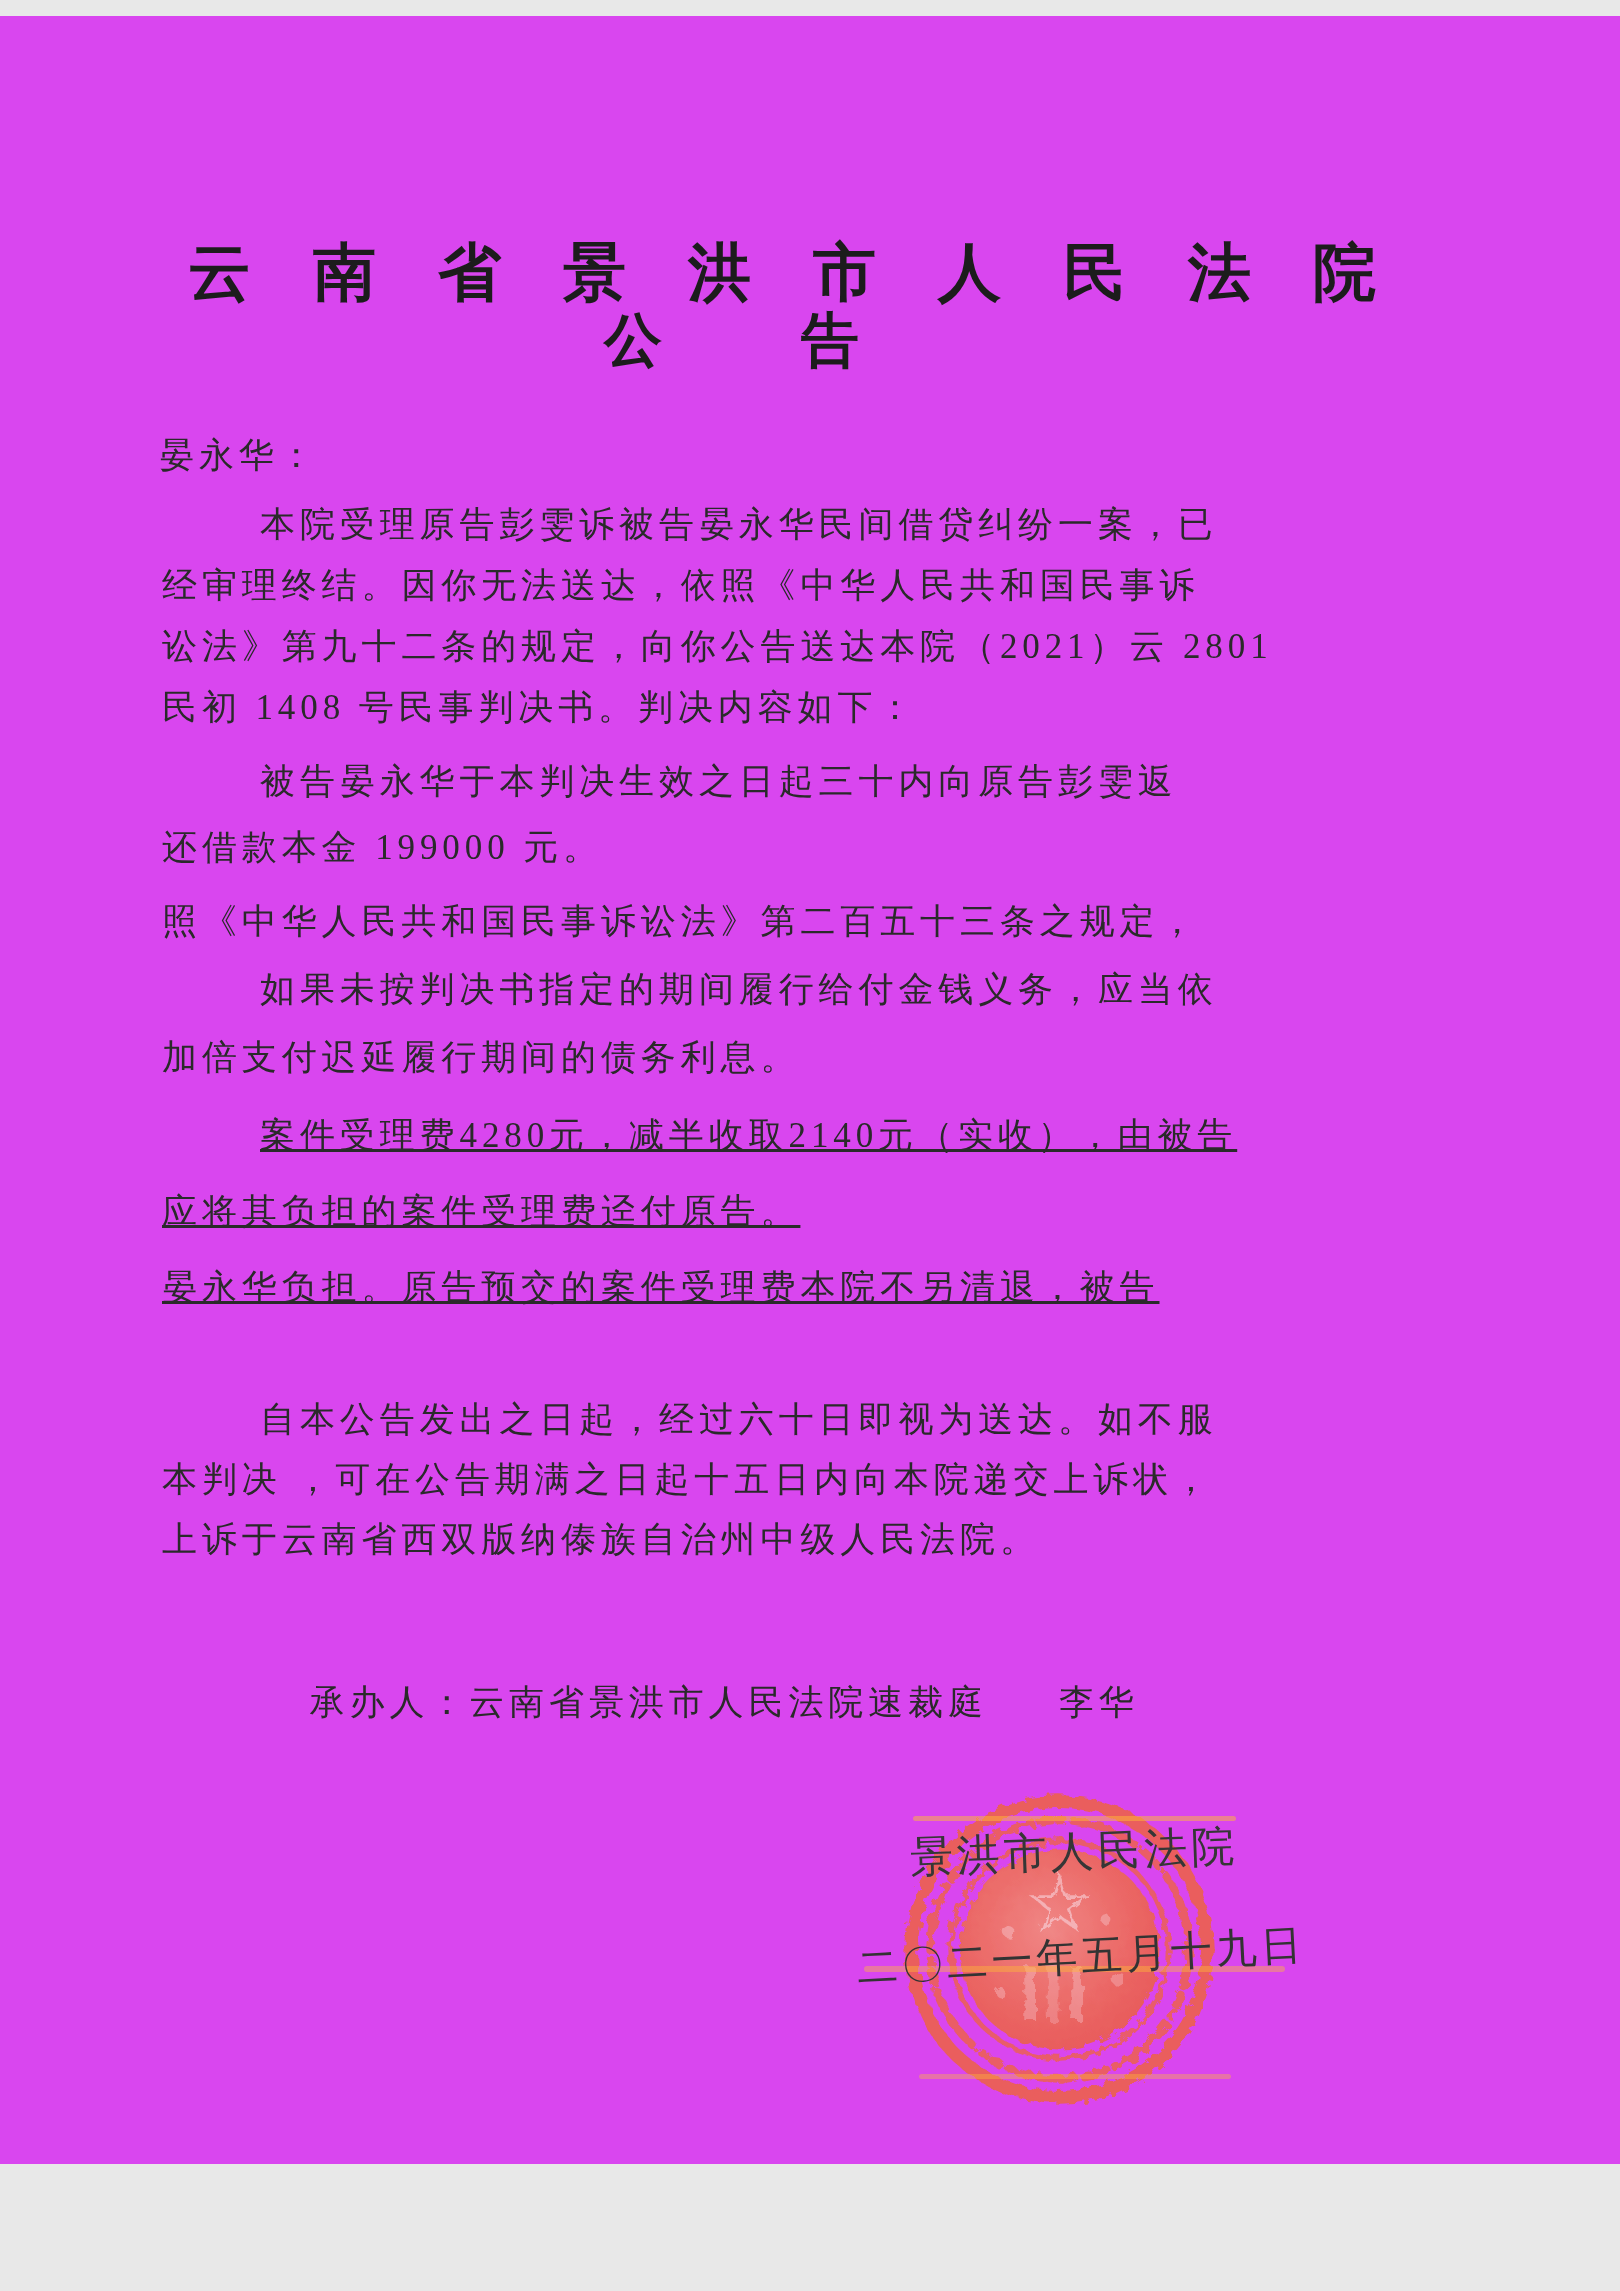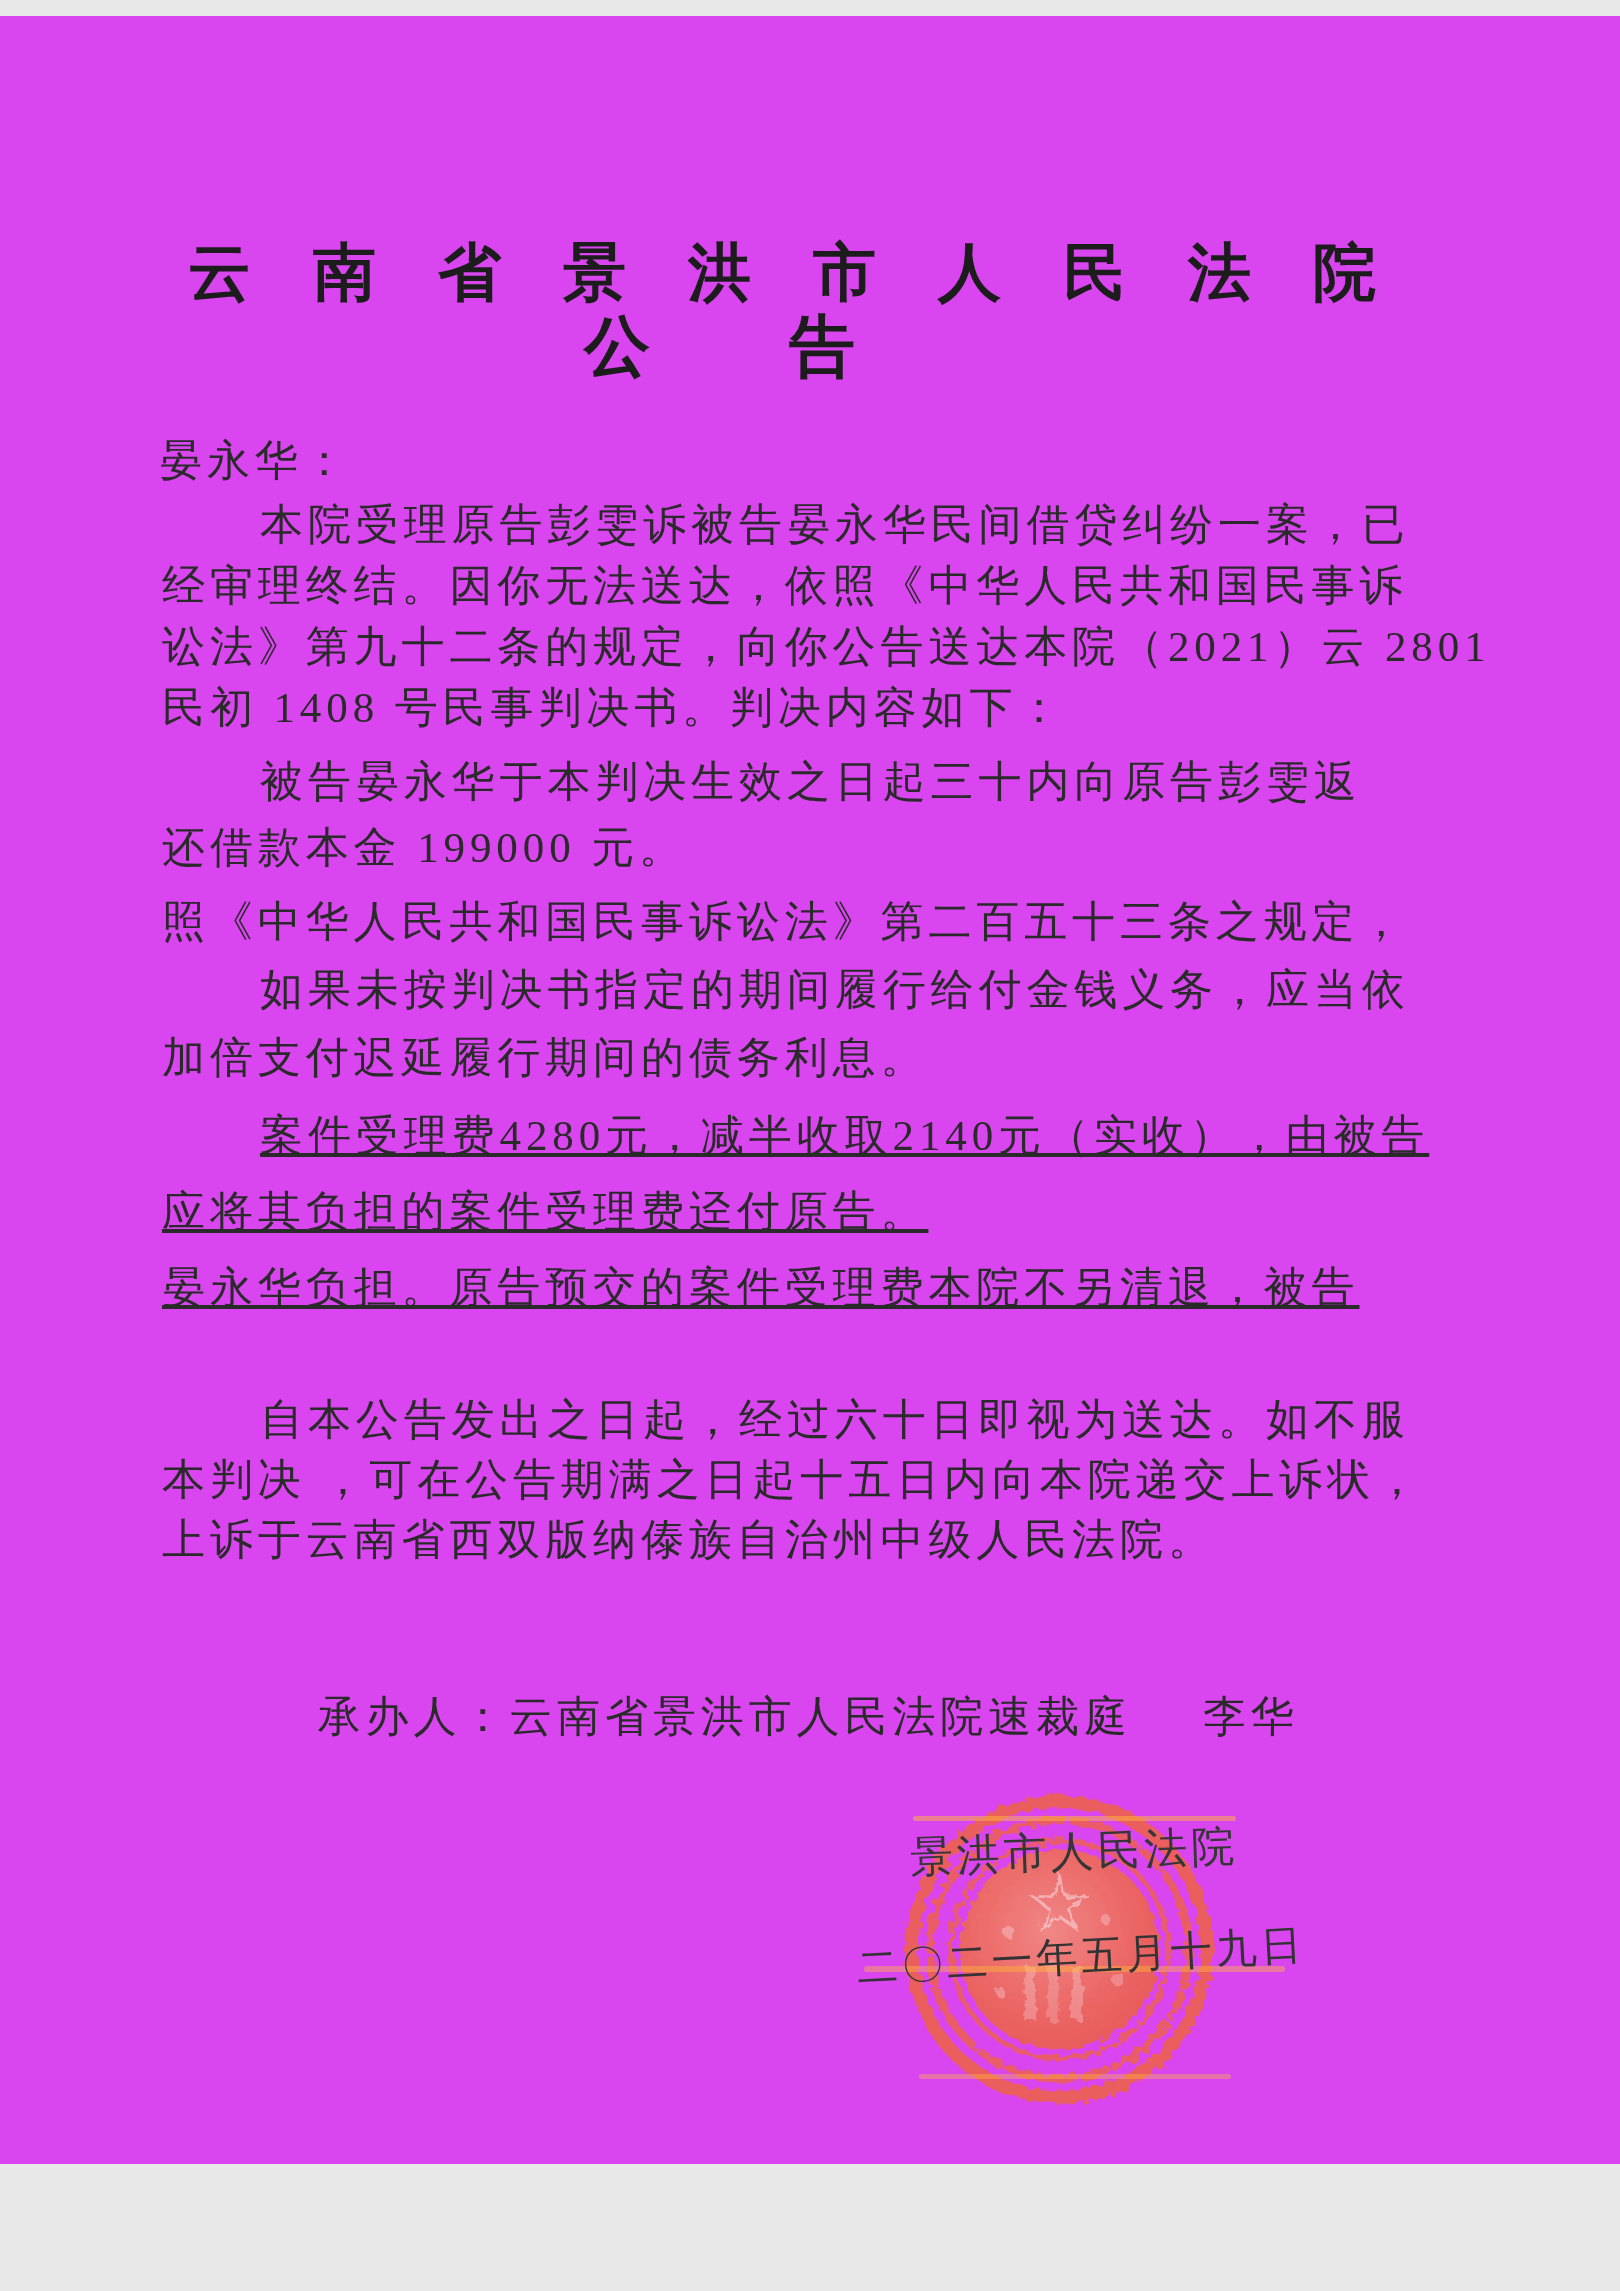--- a/index.html
+++ b/index.html
@@ -15,31 +15,31 @@
   .court-title{
     position:absolute;left:188px;top:214px;
     font-family:"Liberation Sans","DejaVu Sans",sans-serif;
     font-weight:bold;
     font-size:63px;
     letter-spacing:62px;
     color:#1c1c1c;
     white-space:nowrap;
   }
   .notice-title{
-    position:absolute;left:584px;top:286px;
+    position:absolute;left:604px;top:286px;
     font-family:Liberation Serif, serif;
     font-weight:bold;
-    font-size:66px;
+    font-size:58px;
     letter-spacing:139px;
     color:#1c1c1c;
     white-space:nowrap;
   }
   .line{
     white-space:pre;
-    font-size:43px;
+    font-size:35px;
     letter-spacing:4.9px;
     color:#2a2a2a;
   }
   .addressee{position:absolute;left:159px;top:416px;}
   .para{position:absolute;left:162px;}
   .para .line{display:block;}
   .indent{padding-left:98px;}
   .p1{top:478px;}.p1 .line{line-height:61px;}
   .p2{top:733px;}.p2 .line{line-height:66px;}
   .p3{top:872px;}.p3 .line{line-height:68px;}

